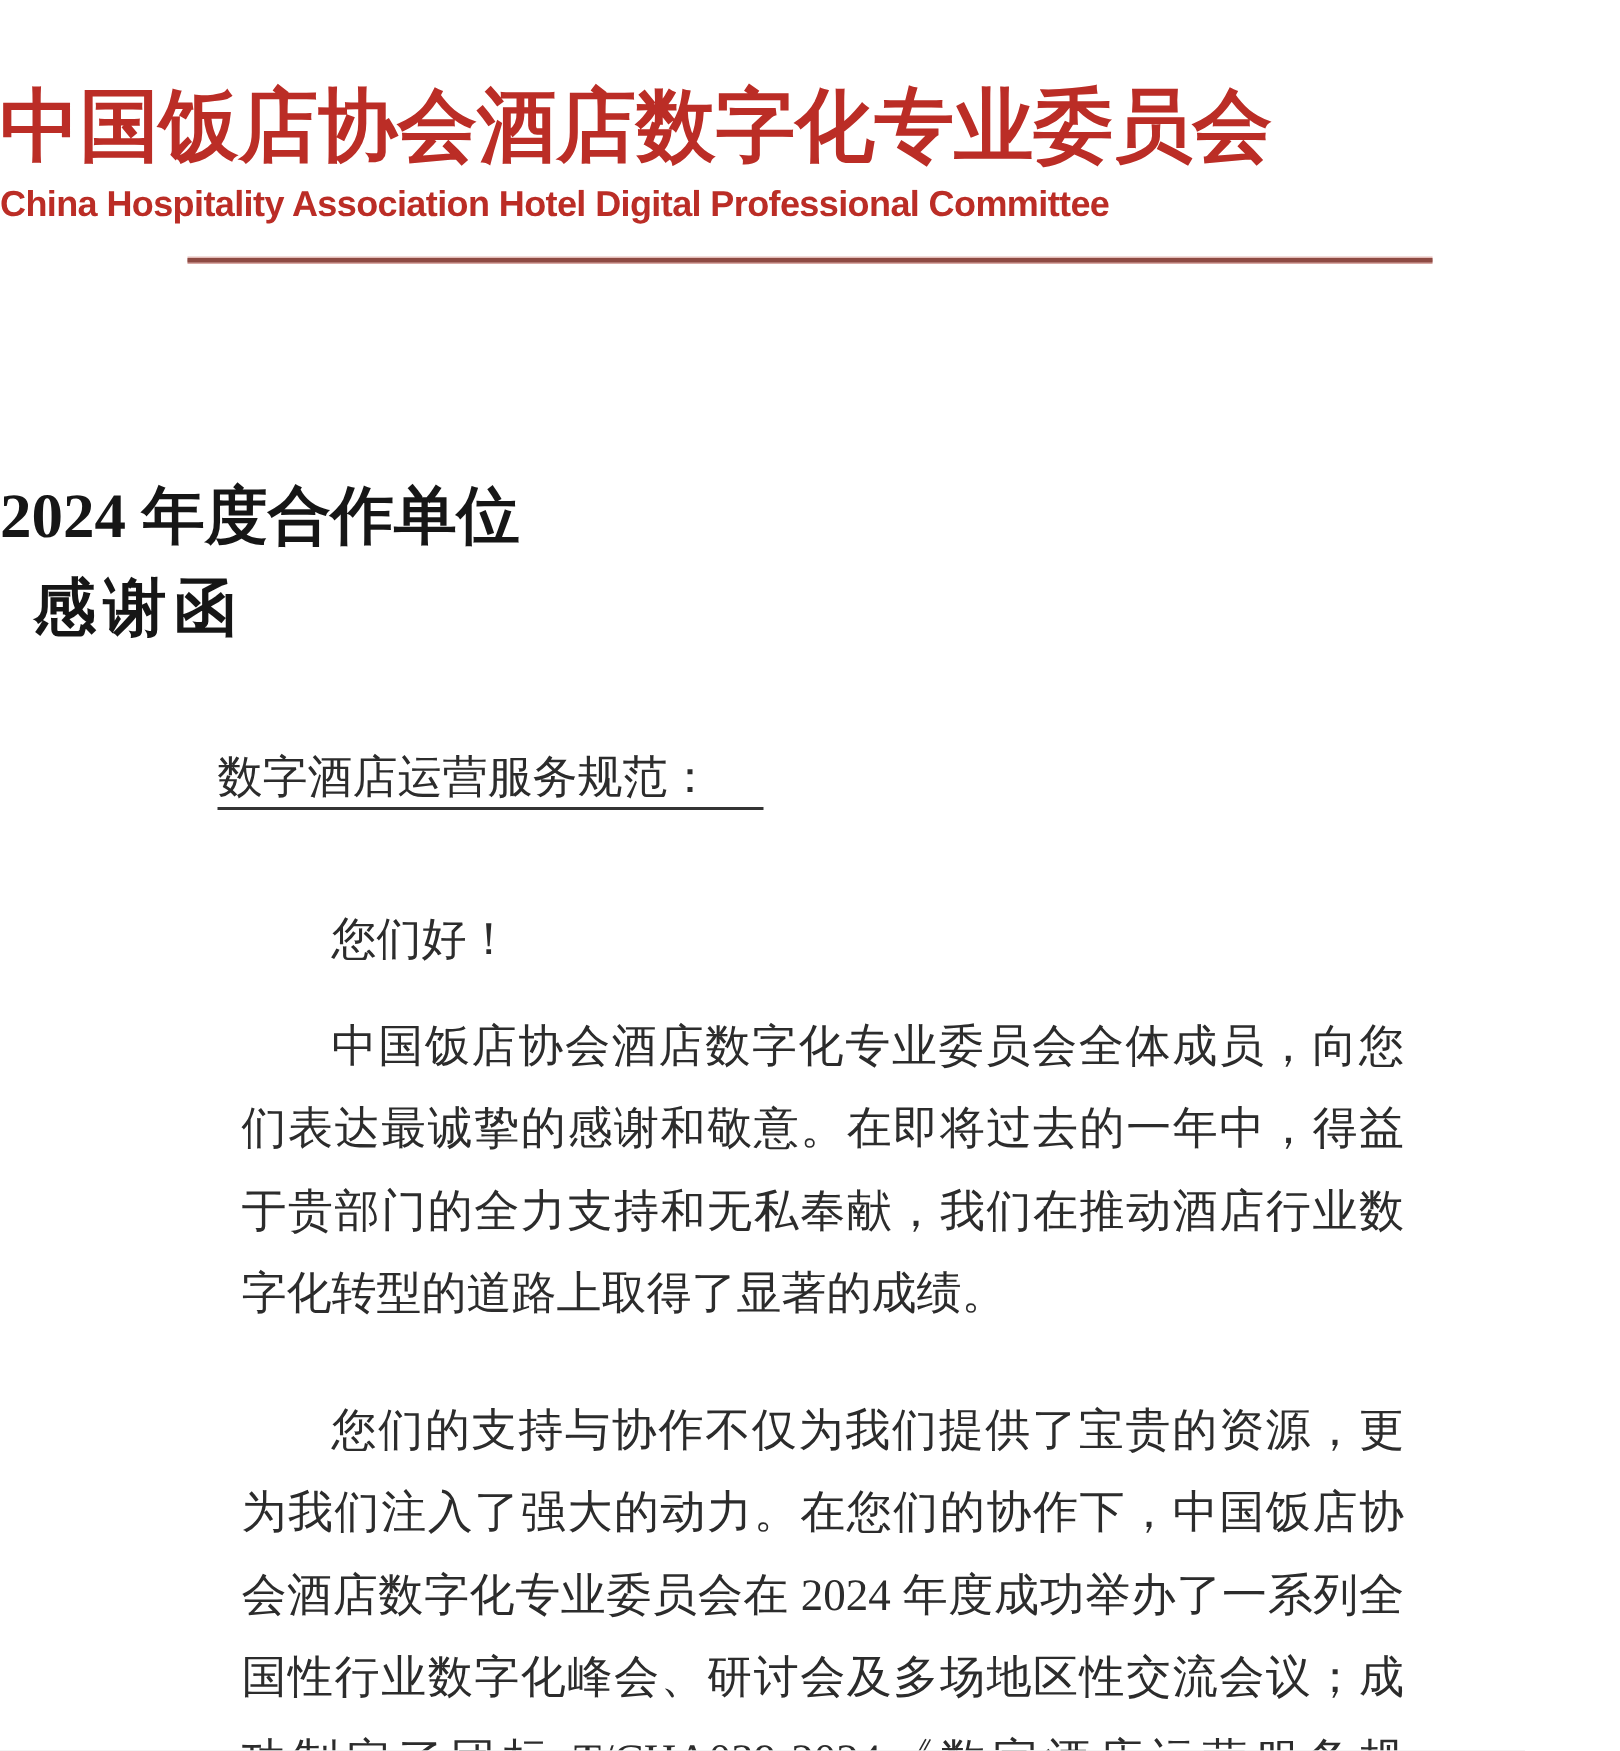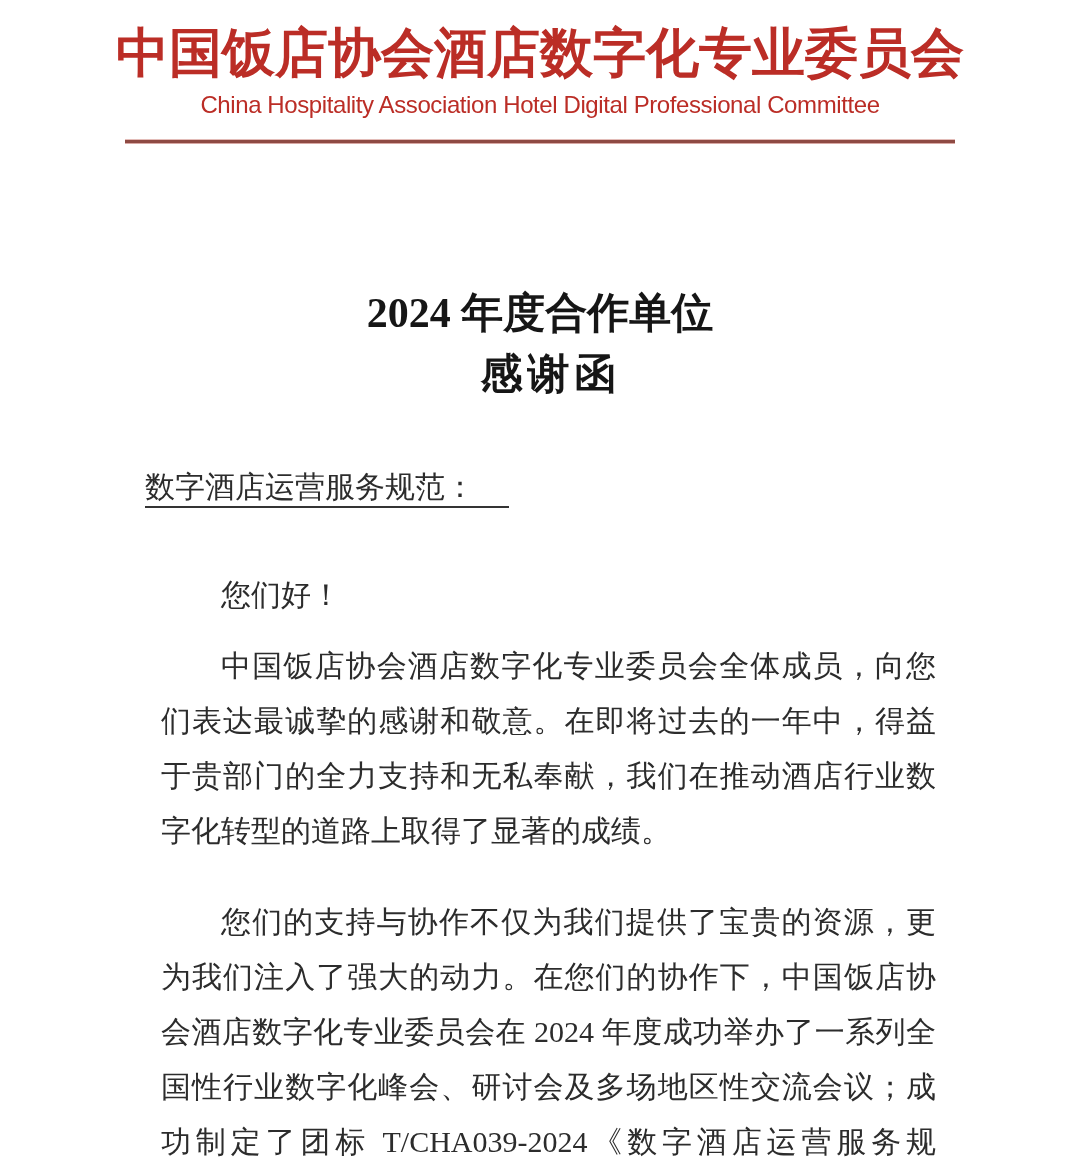--- a/index.html
+++ b/index.html
@@ -12,51 +12,49 @@
     width: 1080px;
     height: 1167px;
     margin: 0 auto;
     background: #ffffff;
     overflow: hidden;
     font-family: "Liberation Serif", "DejaVu Serif", serif;
     color: #262626;
   }
   
   .letterhead {
-    text-align: center;
-    padding-top: 24px;
+    padding-top: 56px;
   }
   .org-cn {
     font-size: 53px;
     font-weight: 700;
     line-height: 58px;
     color: #bb2d26;
     white-space: nowrap;
   }
   .org-en {
     font-family: "Liberation Sans", "DejaVu Sans", sans-serif;
     font-size: 24px;
-    font-weight: 400;
+    font-weight: 700;
     letter-spacing: -0.4px;
     line-height: 30px;
     margin-top: 8px;
     color: #bb2d26;
     white-space: nowrap;
   }
   .rule {
     width: 830px;
     height: 3px;
     margin: 20px auto 0 auto;
     background: #8e4a43;
     box-shadow: 0 1px 0 #d8a8a4, 0 -1px 0 #e3bcb8;
   }
   
   .doc-title {
     margin-top: 140px;
-    text-align: center;
     font-size: 42px;
     font-weight: 700;
     line-height: 61px;
     color: #161616;
   }
   .doc-title .line2 {
     letter-spacing: 5px;
     padding-left: 22px;
   }
   

